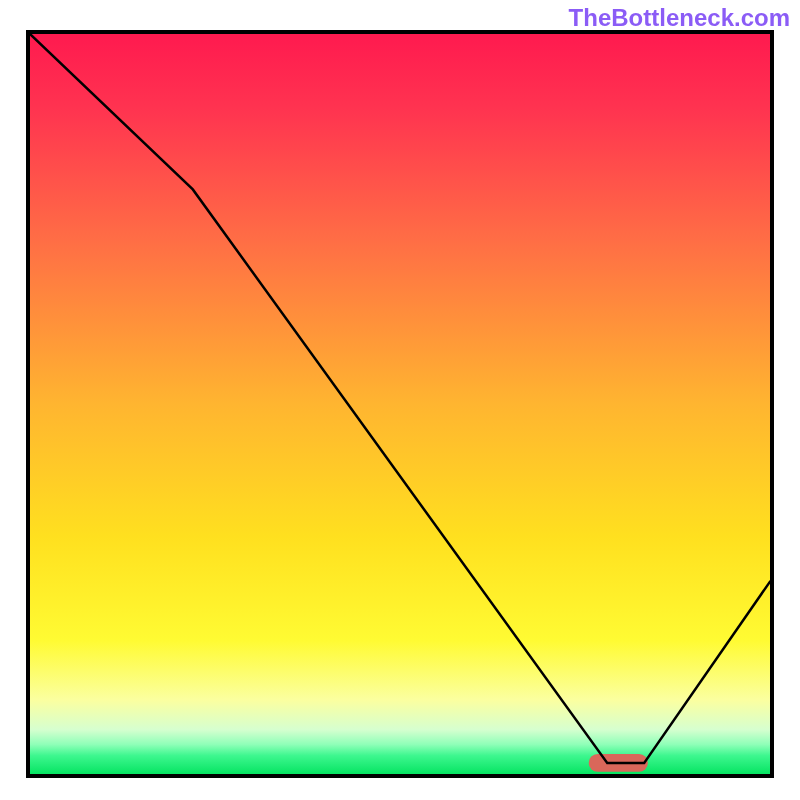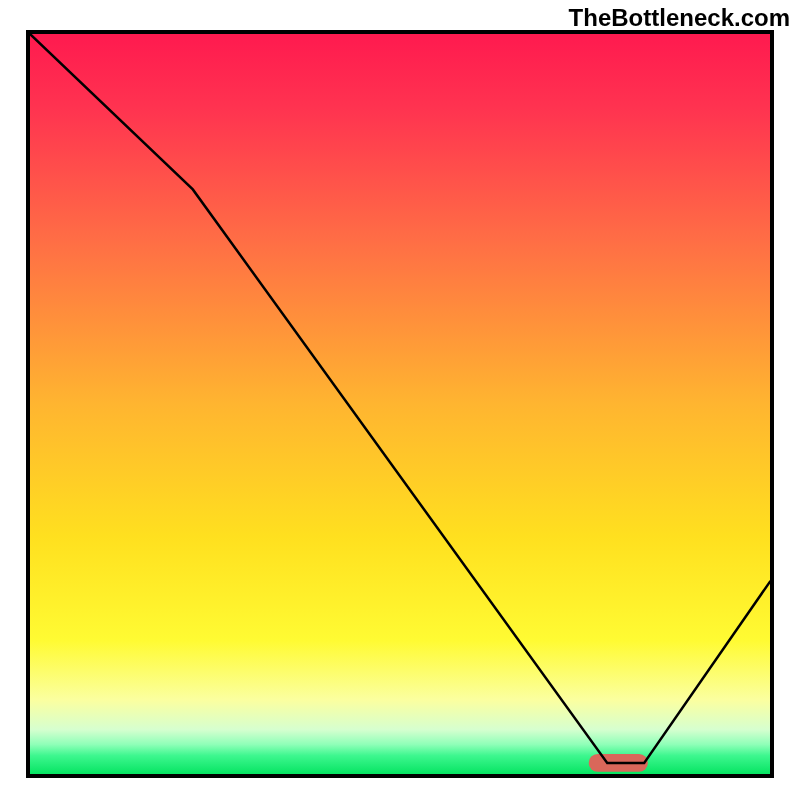--- a/index.html
+++ b/index.html
@@ -10,21 +10,21 @@
     background: #ffffff;
     overflow: hidden;
   }
   .watermark {
     position: absolute;
     top: 4px;
     right: 10px;
     font-family: Arial, Helvetica, sans-serif;
     font-size: 24px;
     font-weight: 600;
-    color: #000000;
+    color: #8b5cf6;
     z-index: 10;
   }
   .frame {
     position: absolute;
     left: 26px;
     top: 30px;
     width: 748px;
     height: 748px;
     border: 4px solid #000;
     box-sizing: border-box;

